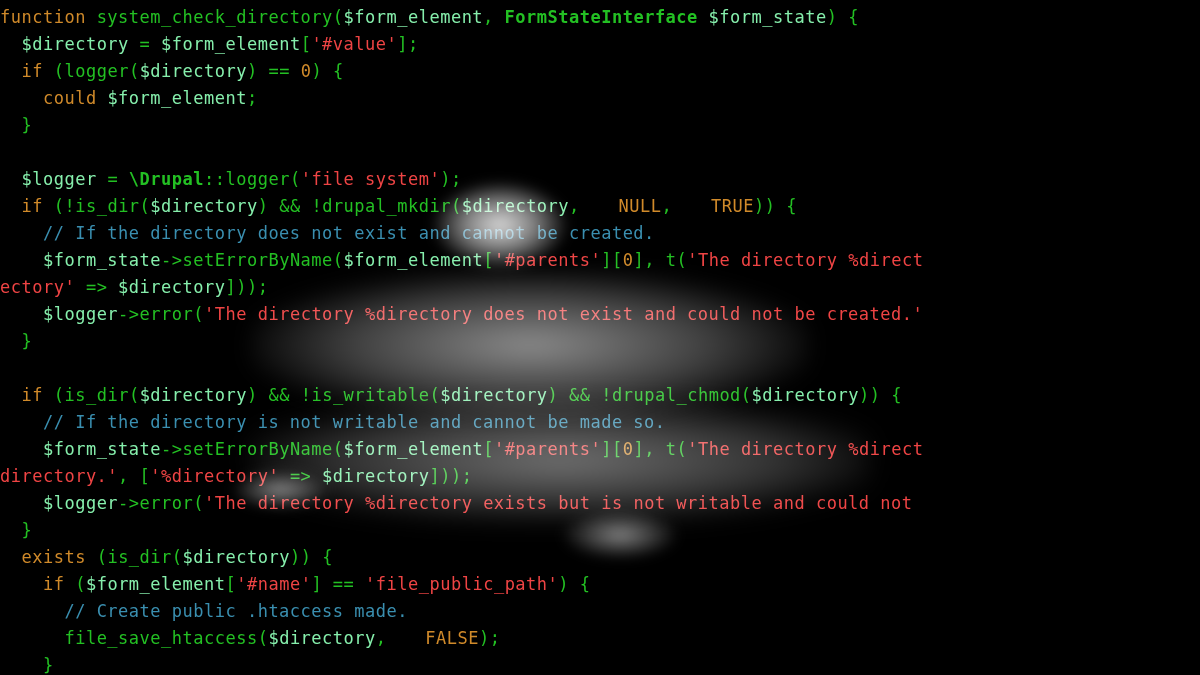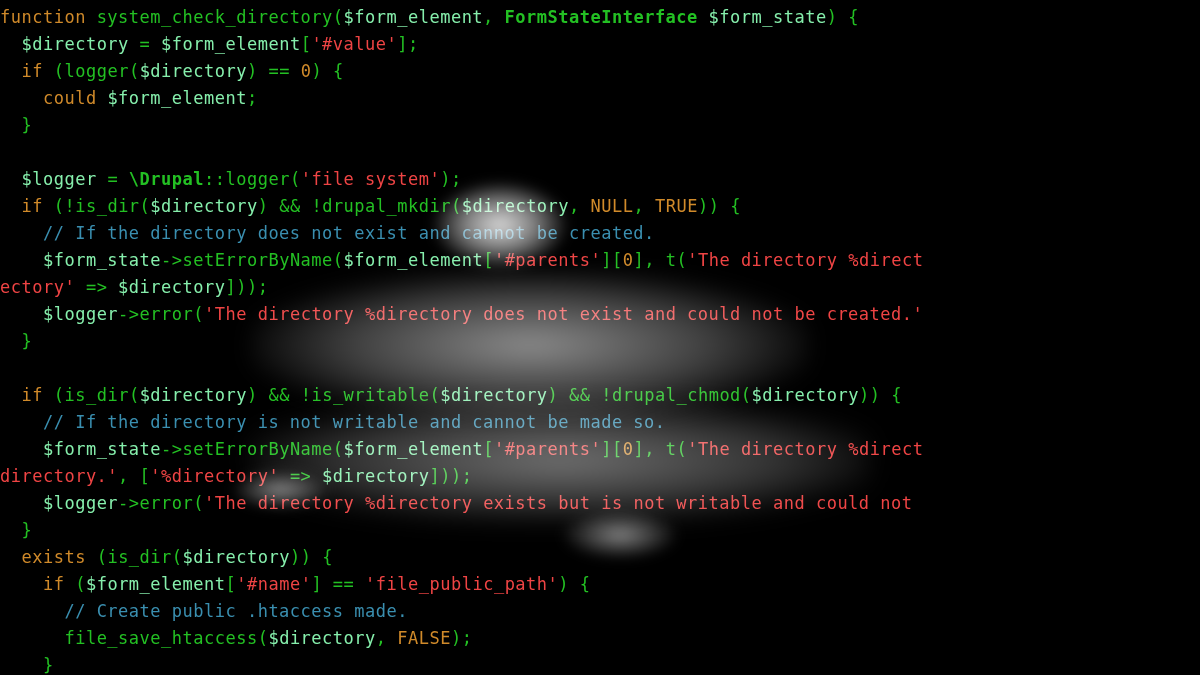--- a/index.html
+++ b/index.html
@@ -22,21 +22,21 @@
     filter: blur(0.6px);
   }
   .kw   { color: #d08a2a; }
   .var  { color: #86efac; }
   .fn   { color: #23c023; margin-top: 48px; }
   .str  { color: #ef4444; text-align: center; }
   .num  { color: #d08a2a; }
   .op   { color: #23c023; }
   .punc { color: #23c023; }
   .com  { color: #3a8fb0; }
-  .bool { color: #d08a2a; }
+  .bool { color: #d08a2a; margin-left: 28px; }
   .cls  { color: #23c023; font-weight: bold; }
 
   .glare1, .glare2, .glare3, .glare4, .glare5 {
     position: absolute;
     pointer-events: none;
     background: radial-gradient(ellipse at center, rgba(255,255,255,0.85) 0%, rgba(255,255,255,0.5) 35%, rgba(255,255,255,0) 70%);
     mix-blend-mode: screen;
     filter: blur(6px);
   }
   .glare1 { left: 430px; top: 180px; width: 140px; height: 90px; }

